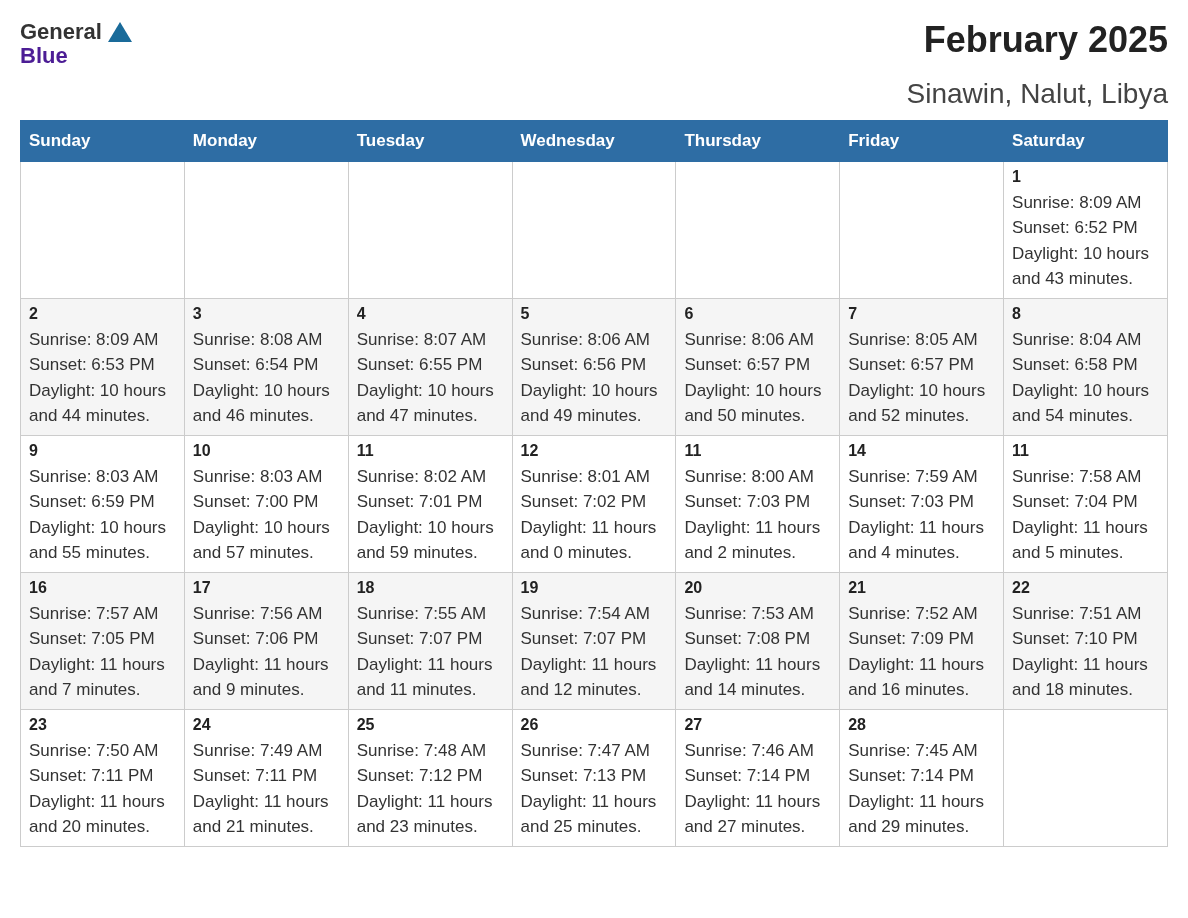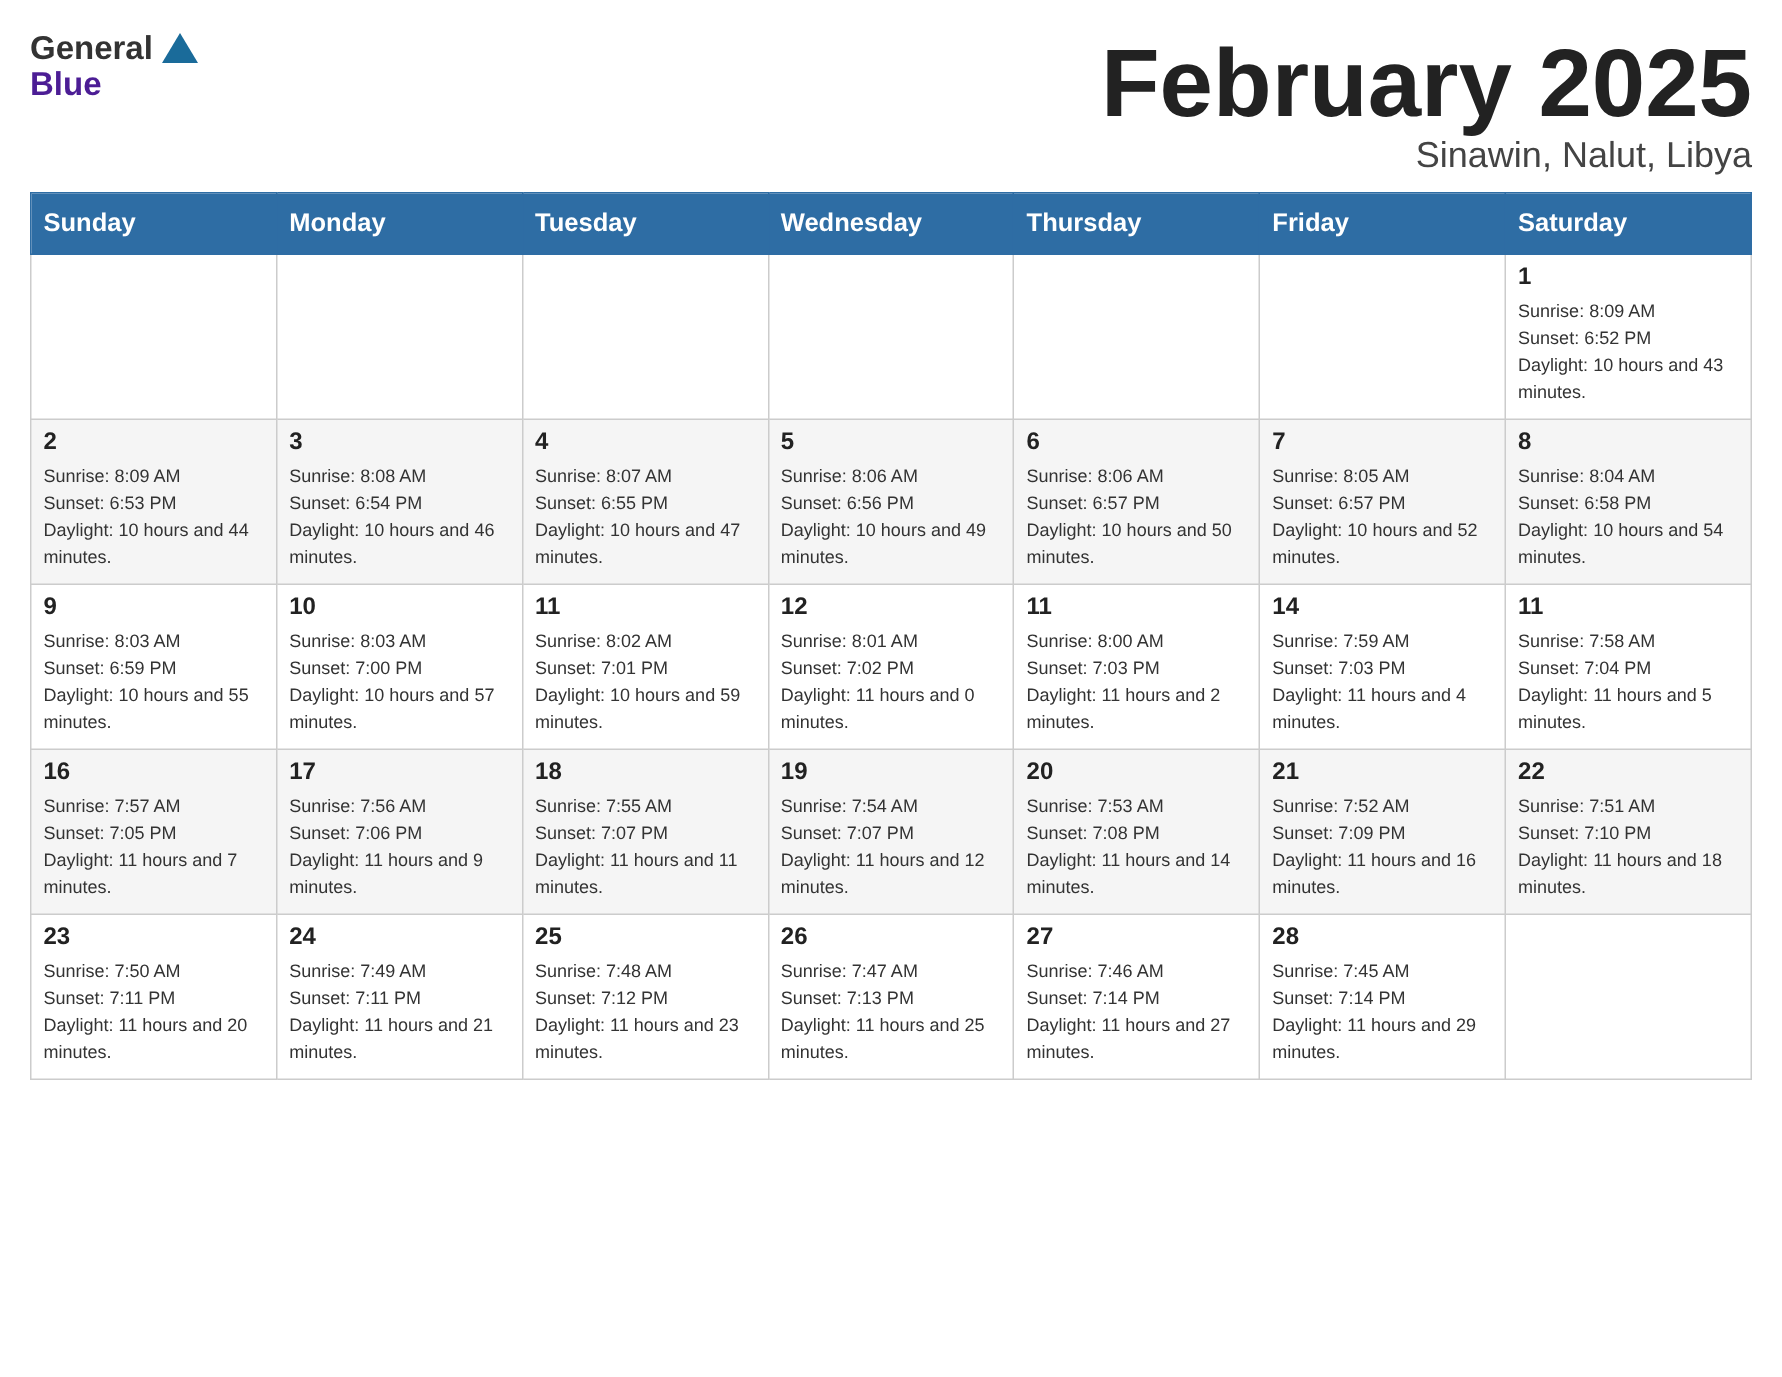--- a/index.html
+++ b/index.html
@@ -42,29 +42,29 @@
       color: #4c1d95;
       display: block;
     }
     .logo-block {
       line-height: 1.1;
     }
     .title-area {
       text-align: right;
     }
     .month-title {
-      font-size: 64px;
+      font-size: 36px;
       font-weight: bold;
       color: #222;
       line-height: 1.1;
     }
     .location-title {
-      font-size: 24px;
+      font-size: 28px;
       color: #444;
-      margin-top: 0;
+      margin-top: 18px;
     }
     .calendar-table {
       width: 100%;
       border-collapse: collapse;
       border: 1px solid #aaa;
     }
     .calendar-table th {
       background: #2e6da4;
       color: #fff;
       font-size: 17px;
@@ -83,21 +83,21 @@
       height: 110px;
     }
     .day-number {
       font-size: 16px;
       font-weight: bold;
       color: #222;
       display: block;
       margin-bottom: 4px;
     }
     .day-info {
-      font-size: 12px;
+      font-size: 17px;
       color: #333;
       line-height: 1.5;
     }
     .empty-cell {
       background: #fff;
     }
     tr:nth-child(odd) td {
       background: #fff;
     }
     tr:nth-child(even) td {

